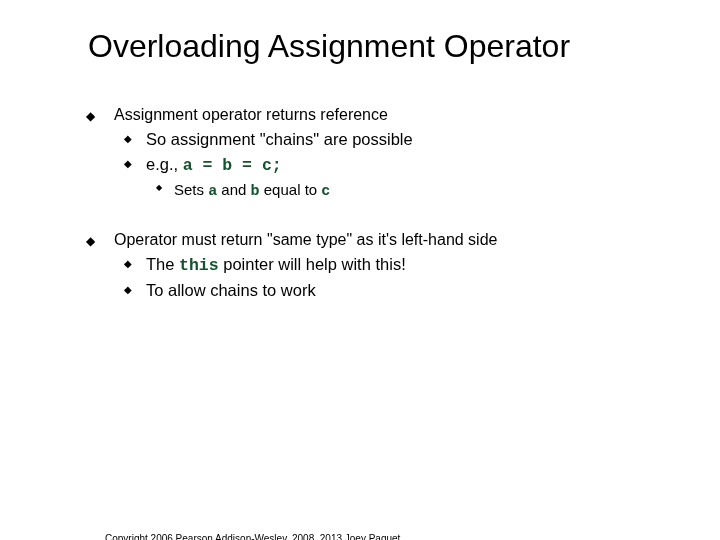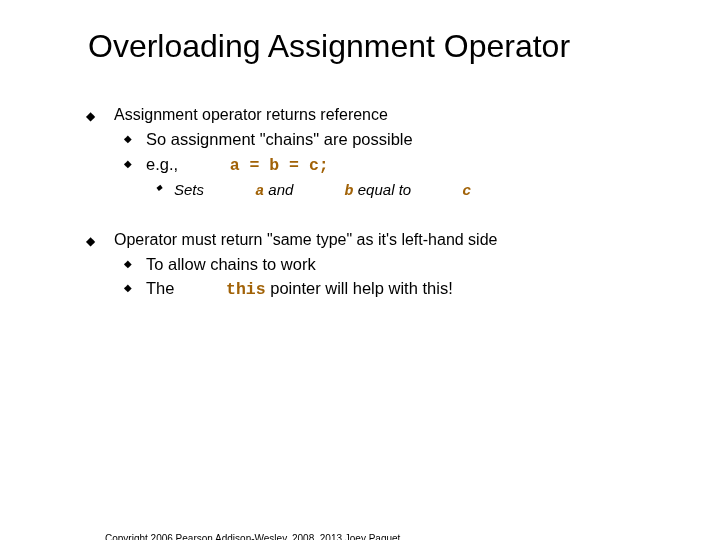--- a/index.html
+++ b/index.html
@@ -57,38 +57,36 @@
     top: 4px;
     font-size: 10px;
     color: #000;
   }
   .l3 {
     font-size: 15px;
     line-height: 1.3;
     margin: 4px 0 2px 70px;
     padding-left: 18px;
     position: relative;
-    font-style: italic;
   }
   .l3::before {
     content: "◆";
     position: absolute;
     left: 0;
     top: 3px;
     font-size: 8px;
     color: #000;
   }
   .gap {
     height: 14px;
   }
   .code {
     font-family: "Courier New", Courier, monospace;
     font-weight: bold;
-    color: #a16207;
-    margin-left: 47px;
+    color: #14532d;
   }
   .footer-left {
     position: absolute;
     left: 105px;
     bottom: 24px;
     font-size: 10px;
     color: #000;
   }
   .footer-right {
     position: absolute;
@@ -116,24 +114,24 @@
     </div>
 
     <div class="l3">
       <span>Sets </span><span class="code">a</span><span> and </span><span class="code">b</span><span> equal to </span><span class="code">c</span>
     </div>
 
     <div class="gap"></div>
 
     <div class="l1">Operator must return "same type" as it's left-hand side</div>
 
-    <div class="l2">To allow chains to work</div>
-
     <div class="l2">
       <span>The </span><span class="code">this</span><span> pointer will help with this!</span>
     </div>
+
+    <div class="l2">To allow chains to work</div>
 
   </div>
 
   <div class="footer-left">Copyright 2006 Pearson Addison-Wesley, 2008, 2013 Joey Paquet</div>
   <div class="footer-right">3-93</div>
 
 </div>
 
 </body></html>

